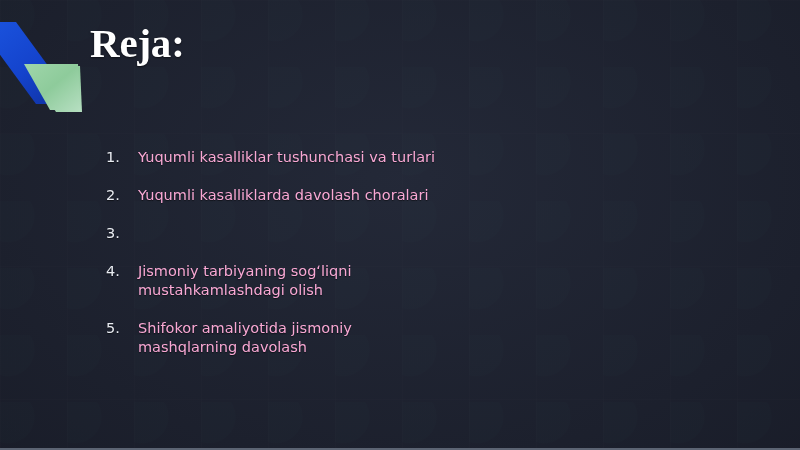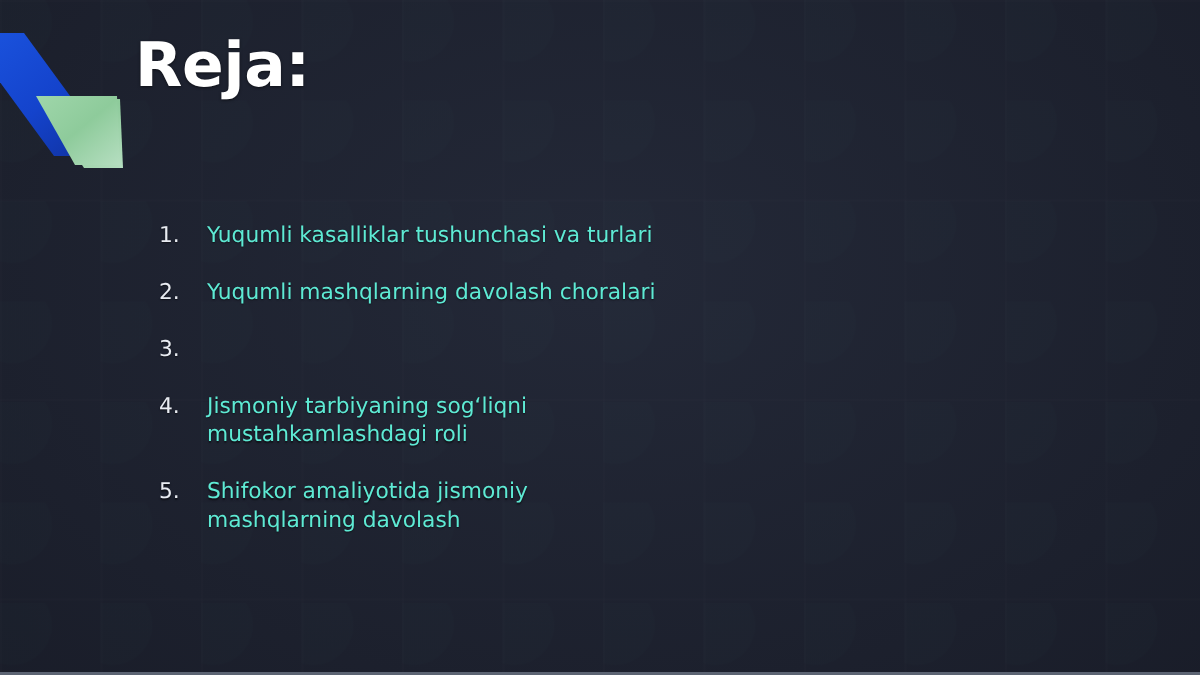--- a/index.html
+++ b/index.html
@@ -47,20 +47,21 @@
   .title {
     position: absolute;
     left: 90px;
     top: 21px;
     font-size: 41px;
     font-weight: bold;
     color: #ffffff;
     letter-spacing: -0.2px;
     line-height: 1.1;
     text-shadow: 0 1px 2px rgba(0,0,0,0.55);
+    font-family: Liberation Serif, serif;
   }
 
   
   .agenda {
     position: absolute;
     left: 106px;
     top: 148px;
     width: 420px;
   }
   .item {
@@ -72,21 +73,21 @@
   .num {
     width: 32px;
     flex: 0 0 32px;
     color: #e9ecf2;
     font-size: 14.5px;
     line-height: 19px;
     text-align: left;
     text-shadow: 0 1px 1px rgba(0,0,0,0.5);
   }
   .txt {
-    color: #5eead4;
+    color: #f9a8d4;
     font-size: 14.5px;
     line-height: 19px;
     max-width: 300px;
     text-shadow: 0 1px 1px rgba(0,0,0,0.5);
   }
 
   
   .bottom-rule {
     position: absolute;
     left: 0;
@@ -127,30 +128,30 @@
 
   <div class="agenda">
 
     <div class="item">
       <div class="num">1.</div>
       <div class="txt">Yuqumli kasalliklar tushunchasi va turlari</div>
     </div>
 
     <div class="item">
       <div class="num">2.</div>
-      <div class="txt">Yuqumli mashqlarning davolash choralari</div>
+      <div class="txt">Yuqumli kasalliklarda davolash choralari</div>
     </div>
 
     <div class="item">
       <div class="num">3.</div>
     </div>
 
     <div class="item">
       <div class="num">4.</div>
-      <div class="txt">Jismoniy tarbiyaning sogʻliqni mustahkamlashdagi roli</div>
+      <div class="txt">Jismoniy tarbiyaning sogʻliqni mustahkamlashdagi olish</div>
     </div>
 
     <div class="item">
       <div class="num">5.</div>
       <div class="txt">Shifokor amaliyotida jismoniy mashqlarning davolash</div>
     </div>
 
   </div>
 
   <div class="bottom-rule"></div>

